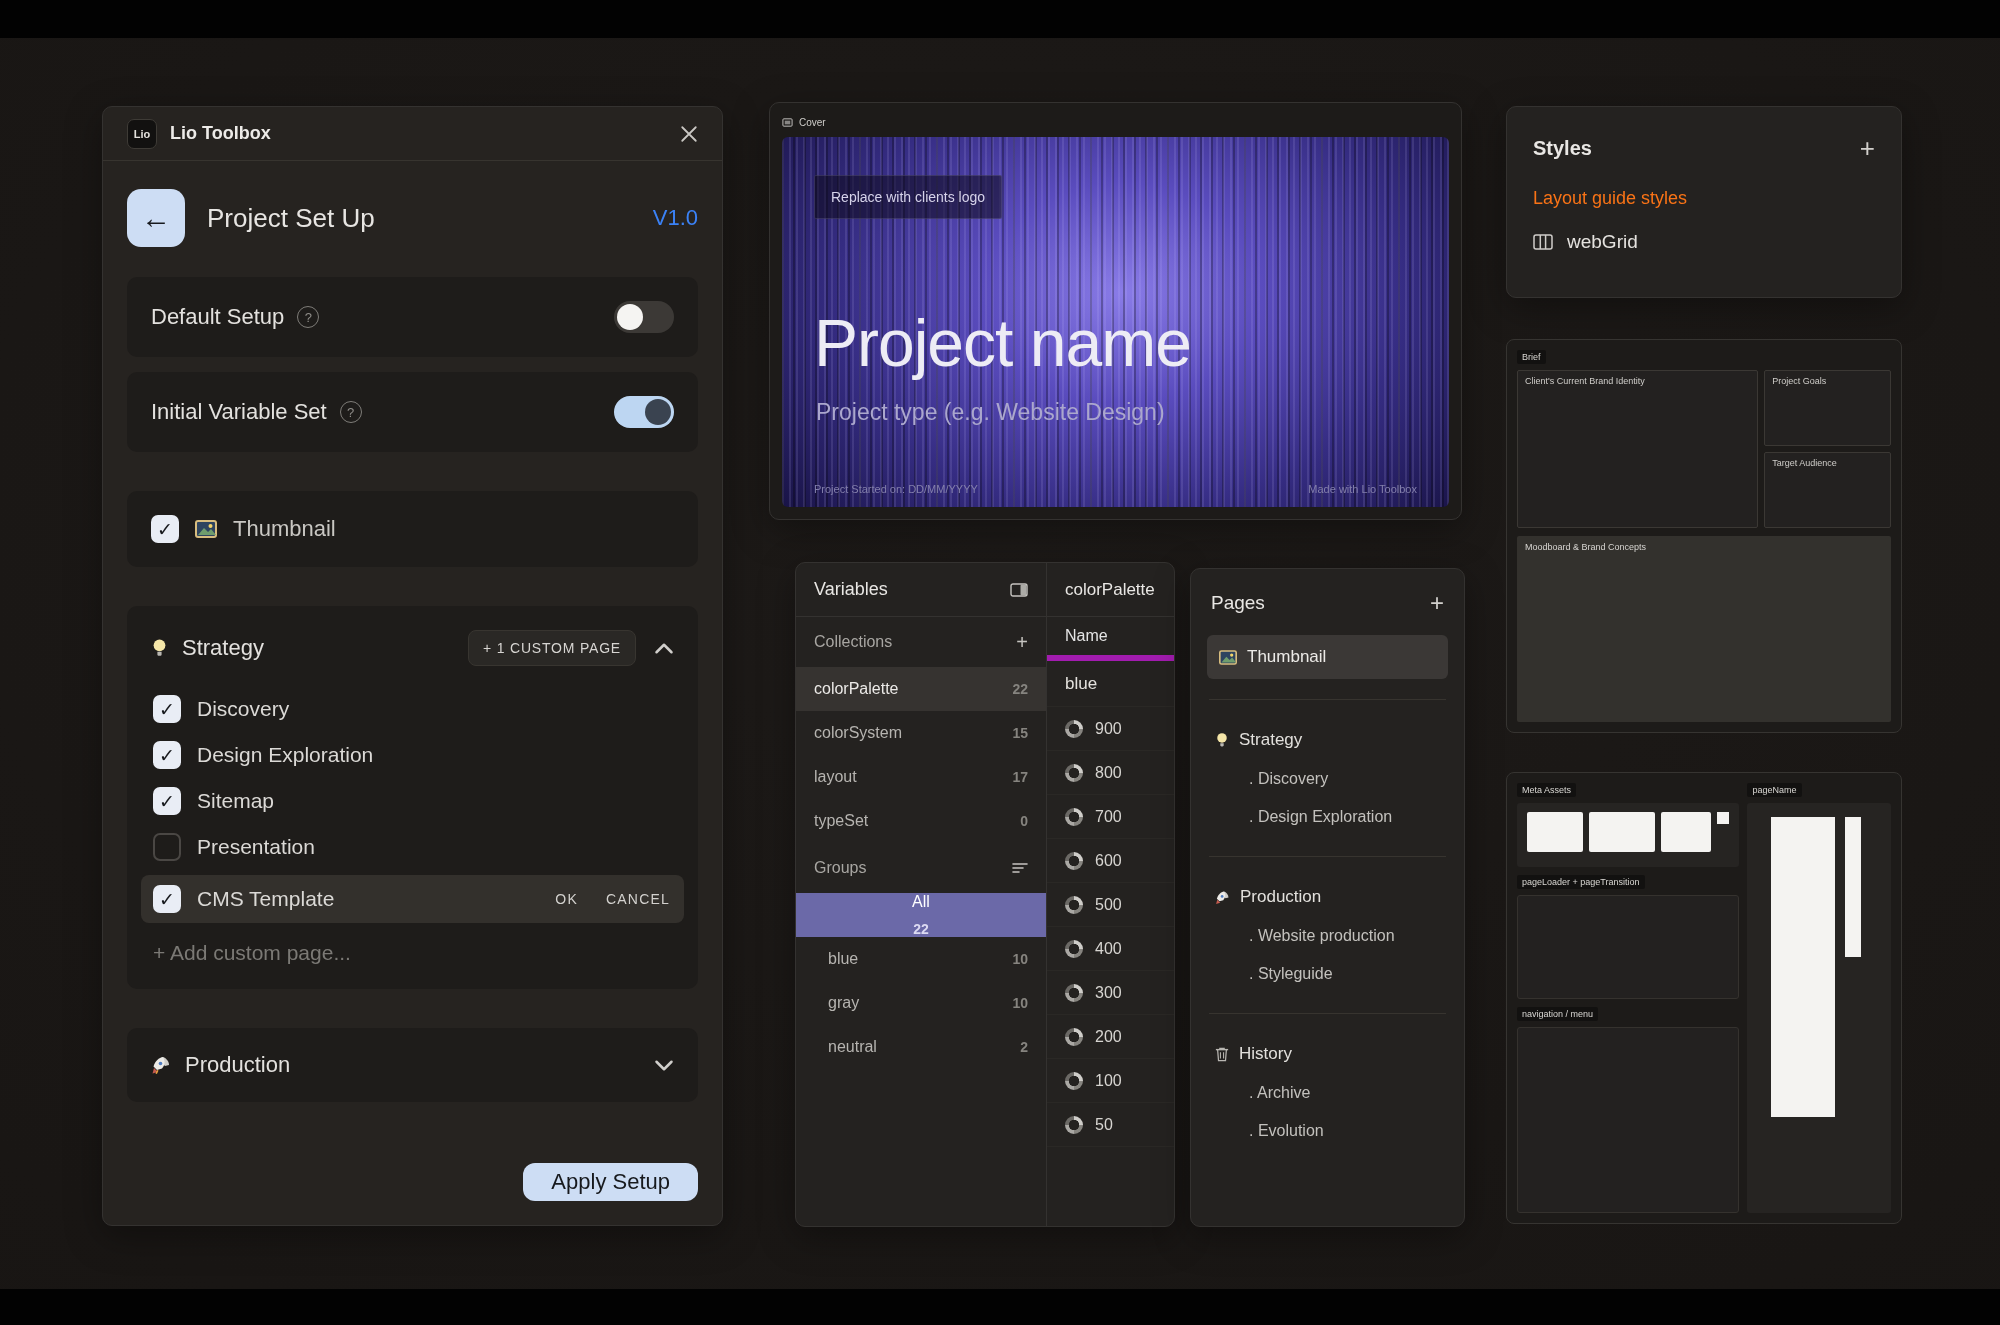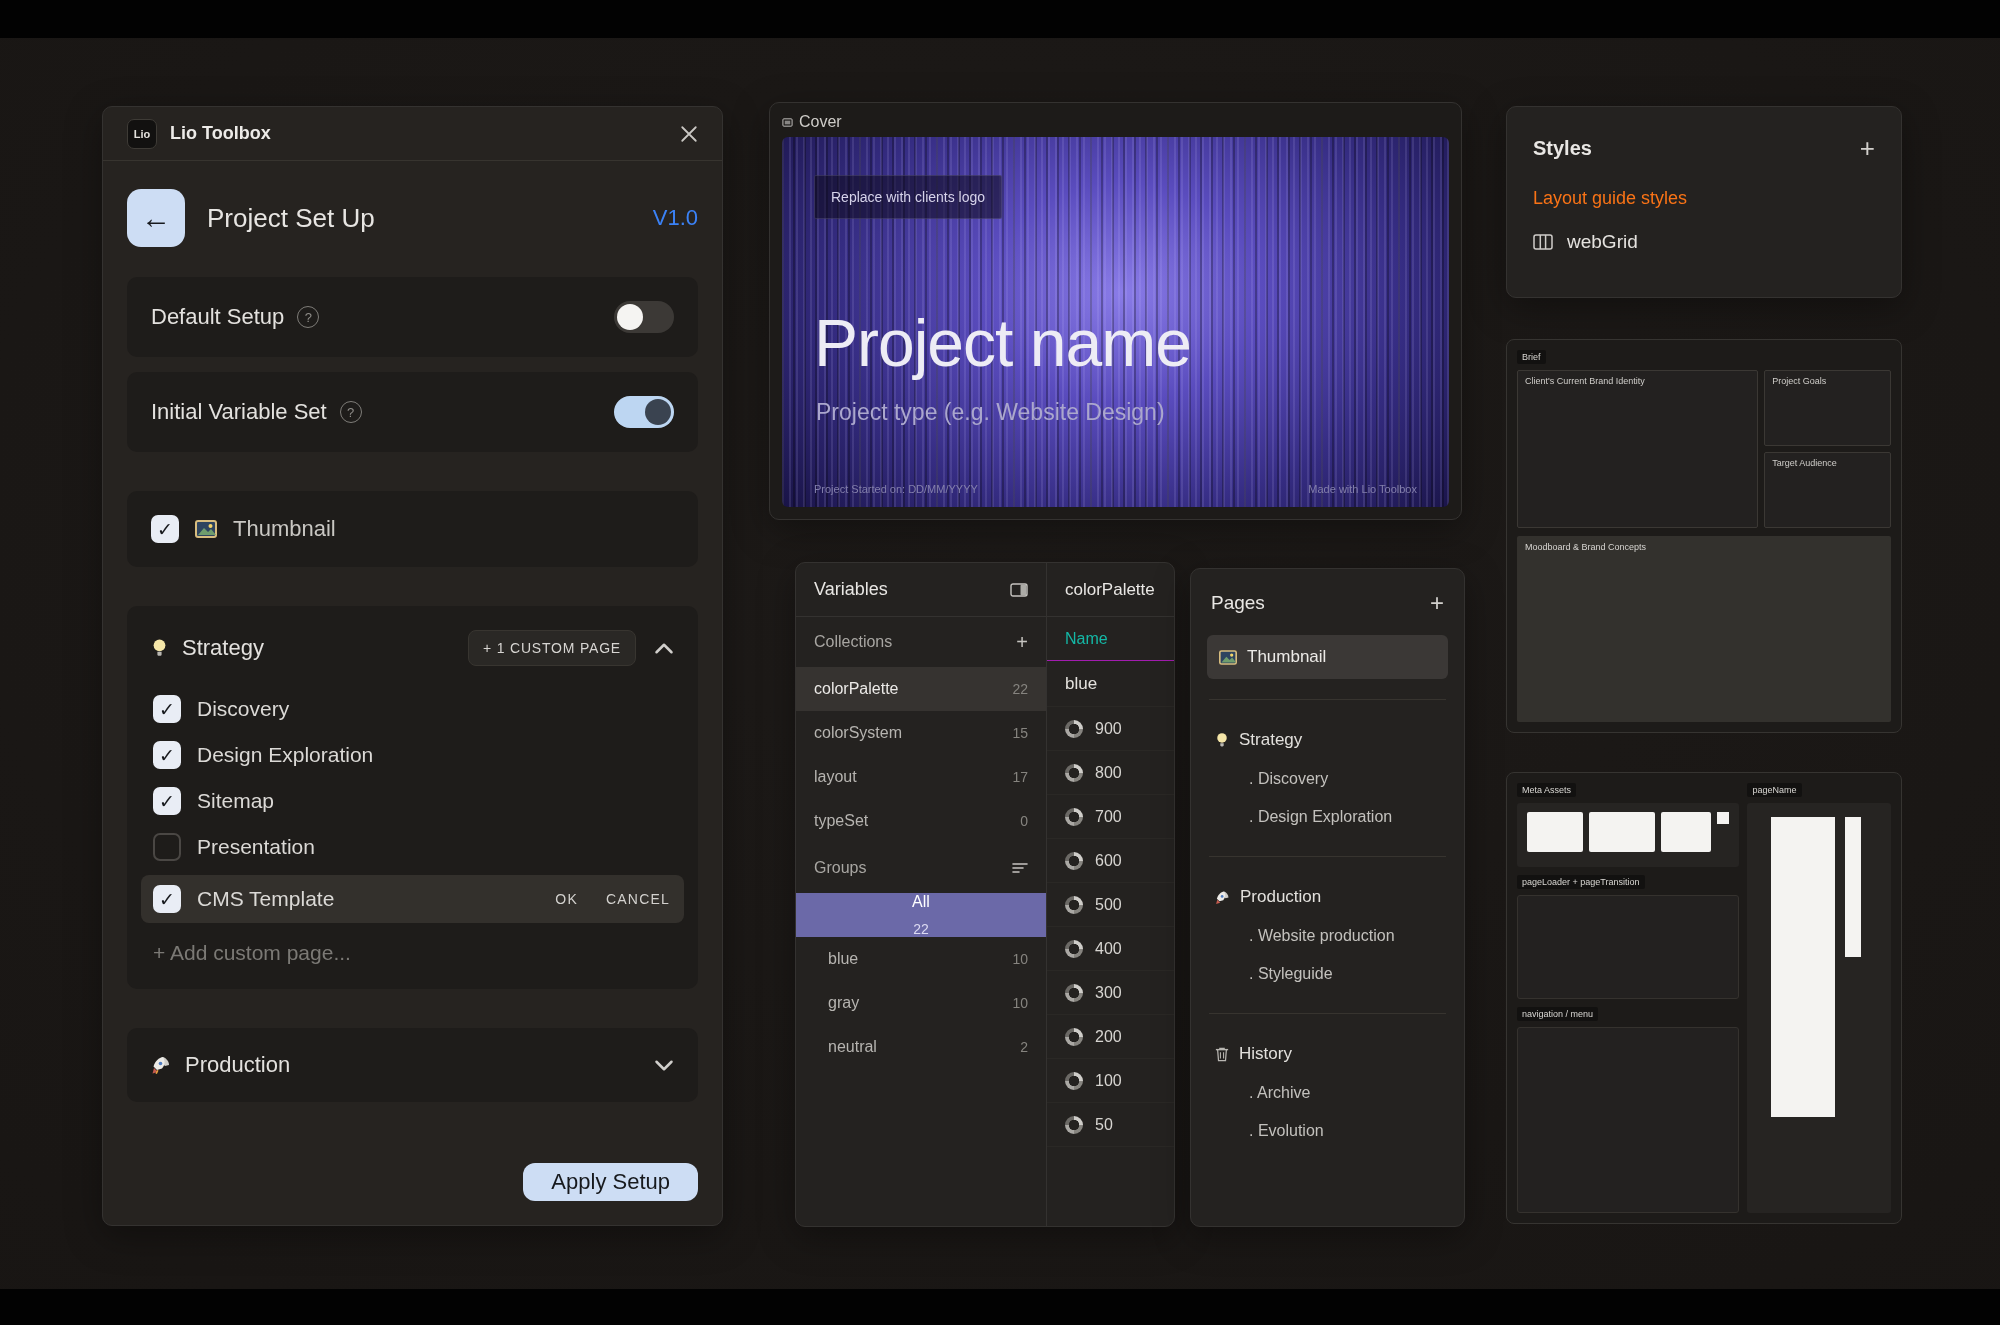--- a/index.html
+++ b/index.html
@@ -65,21 +65,21 @@
   .item-row.cms { background:#33302c; border-radius:8px; margin:5px -10px 0; padding:10px 14px 10px 12px; }
   .cms-actions { display:flex; gap:28px; font-size:14px; letter-spacing:1.2px; color:#d3d1ce; }
   .cms-actions span { cursor:pointer; }
   .add-custom { margin-top:18px; font-size:21px; color:#7b7975; cursor:pointer; padding-left:2px; }
 
   .apply-row { margin-top:auto; display:flex; justify-content:flex-end; padding-top:20px; }
   .apply-btn { background:#cdddf4; color:#17191d; font-size:22px; font-weight:500; border-radius:12px; padding:6px 28px; cursor:pointer; }
 
   
   #cover { left:769px; top:102px; width:693px; height:418px; background:#1d1b19; padding:8px 12px 12px; display:flex; flex-direction:column; }
-  .cover-chip { display:flex; align-items:center; gap:6px; height:22px; font-size:16px; color:#cfcdc9; margin-bottom:4px;text-align:right; }
+  .cover-chip { display:flex; align-items:center; gap:6px; height:22px; font-size:10px; color:#cfcdc9; margin-bottom:4px;text-align:right; }
   .cover-img {
     flex:1; border-radius:6px; position:relative; overflow:hidden;
     background:
       repeating-linear-gradient(90deg, rgba(205,195,255,.13) 0 2px, rgba(0,0,0,0) 2px 7px),
       repeating-linear-gradient(90deg, rgba(0,0,0,.28) 0 2px, rgba(0,0,0,0) 2px 11px),
       radial-gradient(95% 135% at 51% 42%, #8a7ce8 0%, #5a4cbe 22%, #352c82 45%, #171243 70%, #0b0920 92%);
   }
   .logo-box { position:absolute; left:32px; top:38px; background:rgba(12,10,26,.55); border:1px solid rgba(200,195,240,.16); padding:13px 16px; font-size:14px; color:#d6d3ea; border-radius:2px; }
   .cover-title { position:absolute; left:32px; top:168px; font-size:66px; font-weight:400; letter-spacing:-1px; color:#edecf5; }
   .cover-sub { position:absolute; left:34px; top:262px; font-size:23px; color:#aba7cd; }
@@ -87,26 +87,26 @@
 
   
   #variables { left:795px; top:562px; width:380px; height:665px; display:flex; overflow:hidden; }
   .vars-left { width:251px; flex:none; border-right:1px solid #343230; display:flex; flex-direction:column; }
   .vars-right { flex:1; display:flex; flex-direction:column; }
   .vars-header { flex:none; height:54px; display:flex; align-items:center; justify-content:space-between; padding:0 18px; border-bottom:1px solid #343230; font-size:18px; color:#e9e7e4; }
   .vars-right .vars-header { font-size:17px; }
   .sec-head { height:50px; display:flex; align-items:center; justify-content:space-between; padding:0 18px; font-size:16px; color:#a8a6a2; }
   .sec-head .plus { font-size:20px; color:#c6c4c0; cursor:pointer; }
   .v-item { height:44px; display:flex; align-items:center; justify-content:space-between; padding:0 18px; font-size:16px; color:#b6b4b0; cursor:pointer; }
-  .v-item .cnt { color:#86847f; font-size:14px; }
+  .v-item .cnt { color:#86847f; font-size:14px;font-weight:bold; }
   .v-item.sel { background:#363330; color:#eceae7; }
   .v-item.sel-purple { background:#6b69a8; color:#ffffff; border-radius:0;flex-direction:column; }
   .v-item.sel-purple .cnt { color:#dcdaf2; }
   .v-item.grp { padding-left:32px; }
-  .name-row { height:44px; display:flex; align-items:center; padding:0 18px; border-bottom:1px solid #a21caf; font-size:16px; color:#14b8a6; }
+  .name-row { height:44px; display:flex; align-items:center; padding:0 18px; border-bottom:6px solid #a21caf; font-size:16px; color:#e5e5e5; }
   .group-label { height:46px; display:flex; align-items:center; padding:0 18px; font-size:17px; color:#e4e2de; border-bottom:1px solid #2a2825; }
   .color-row { height:44px; flex:none; display:flex; align-items:center; gap:12px; padding:0 18px; font-size:16px; color:#d7d5d1; border-bottom:1px solid #2a2825; cursor:pointer; }
   .wheel { width:18px; height:18px; flex:none; border-radius:50%;
     background: radial-gradient(circle, #242220 0 40%, rgba(0,0,0,0) 41%),
       conic-gradient(#cfcdc9 0 90deg, #86847f 90deg 180deg, #aaa8a4 180deg 270deg, #6b6965 270deg 360deg); }
 
   
   #pages { left:1190px; top:568px; width:275px; height:659px; padding:20px 16px; display:flex; flex-direction:column; }
   .pages-head { display:flex; align-items:center; justify-content:space-between; padding:0 4px; font-size:19px; color:#e9e7e4; margin-bottom:18px; }
   .pages-head .plus { font-size:24px; font-weight:300; color:#d2d0cc; cursor:pointer; }

